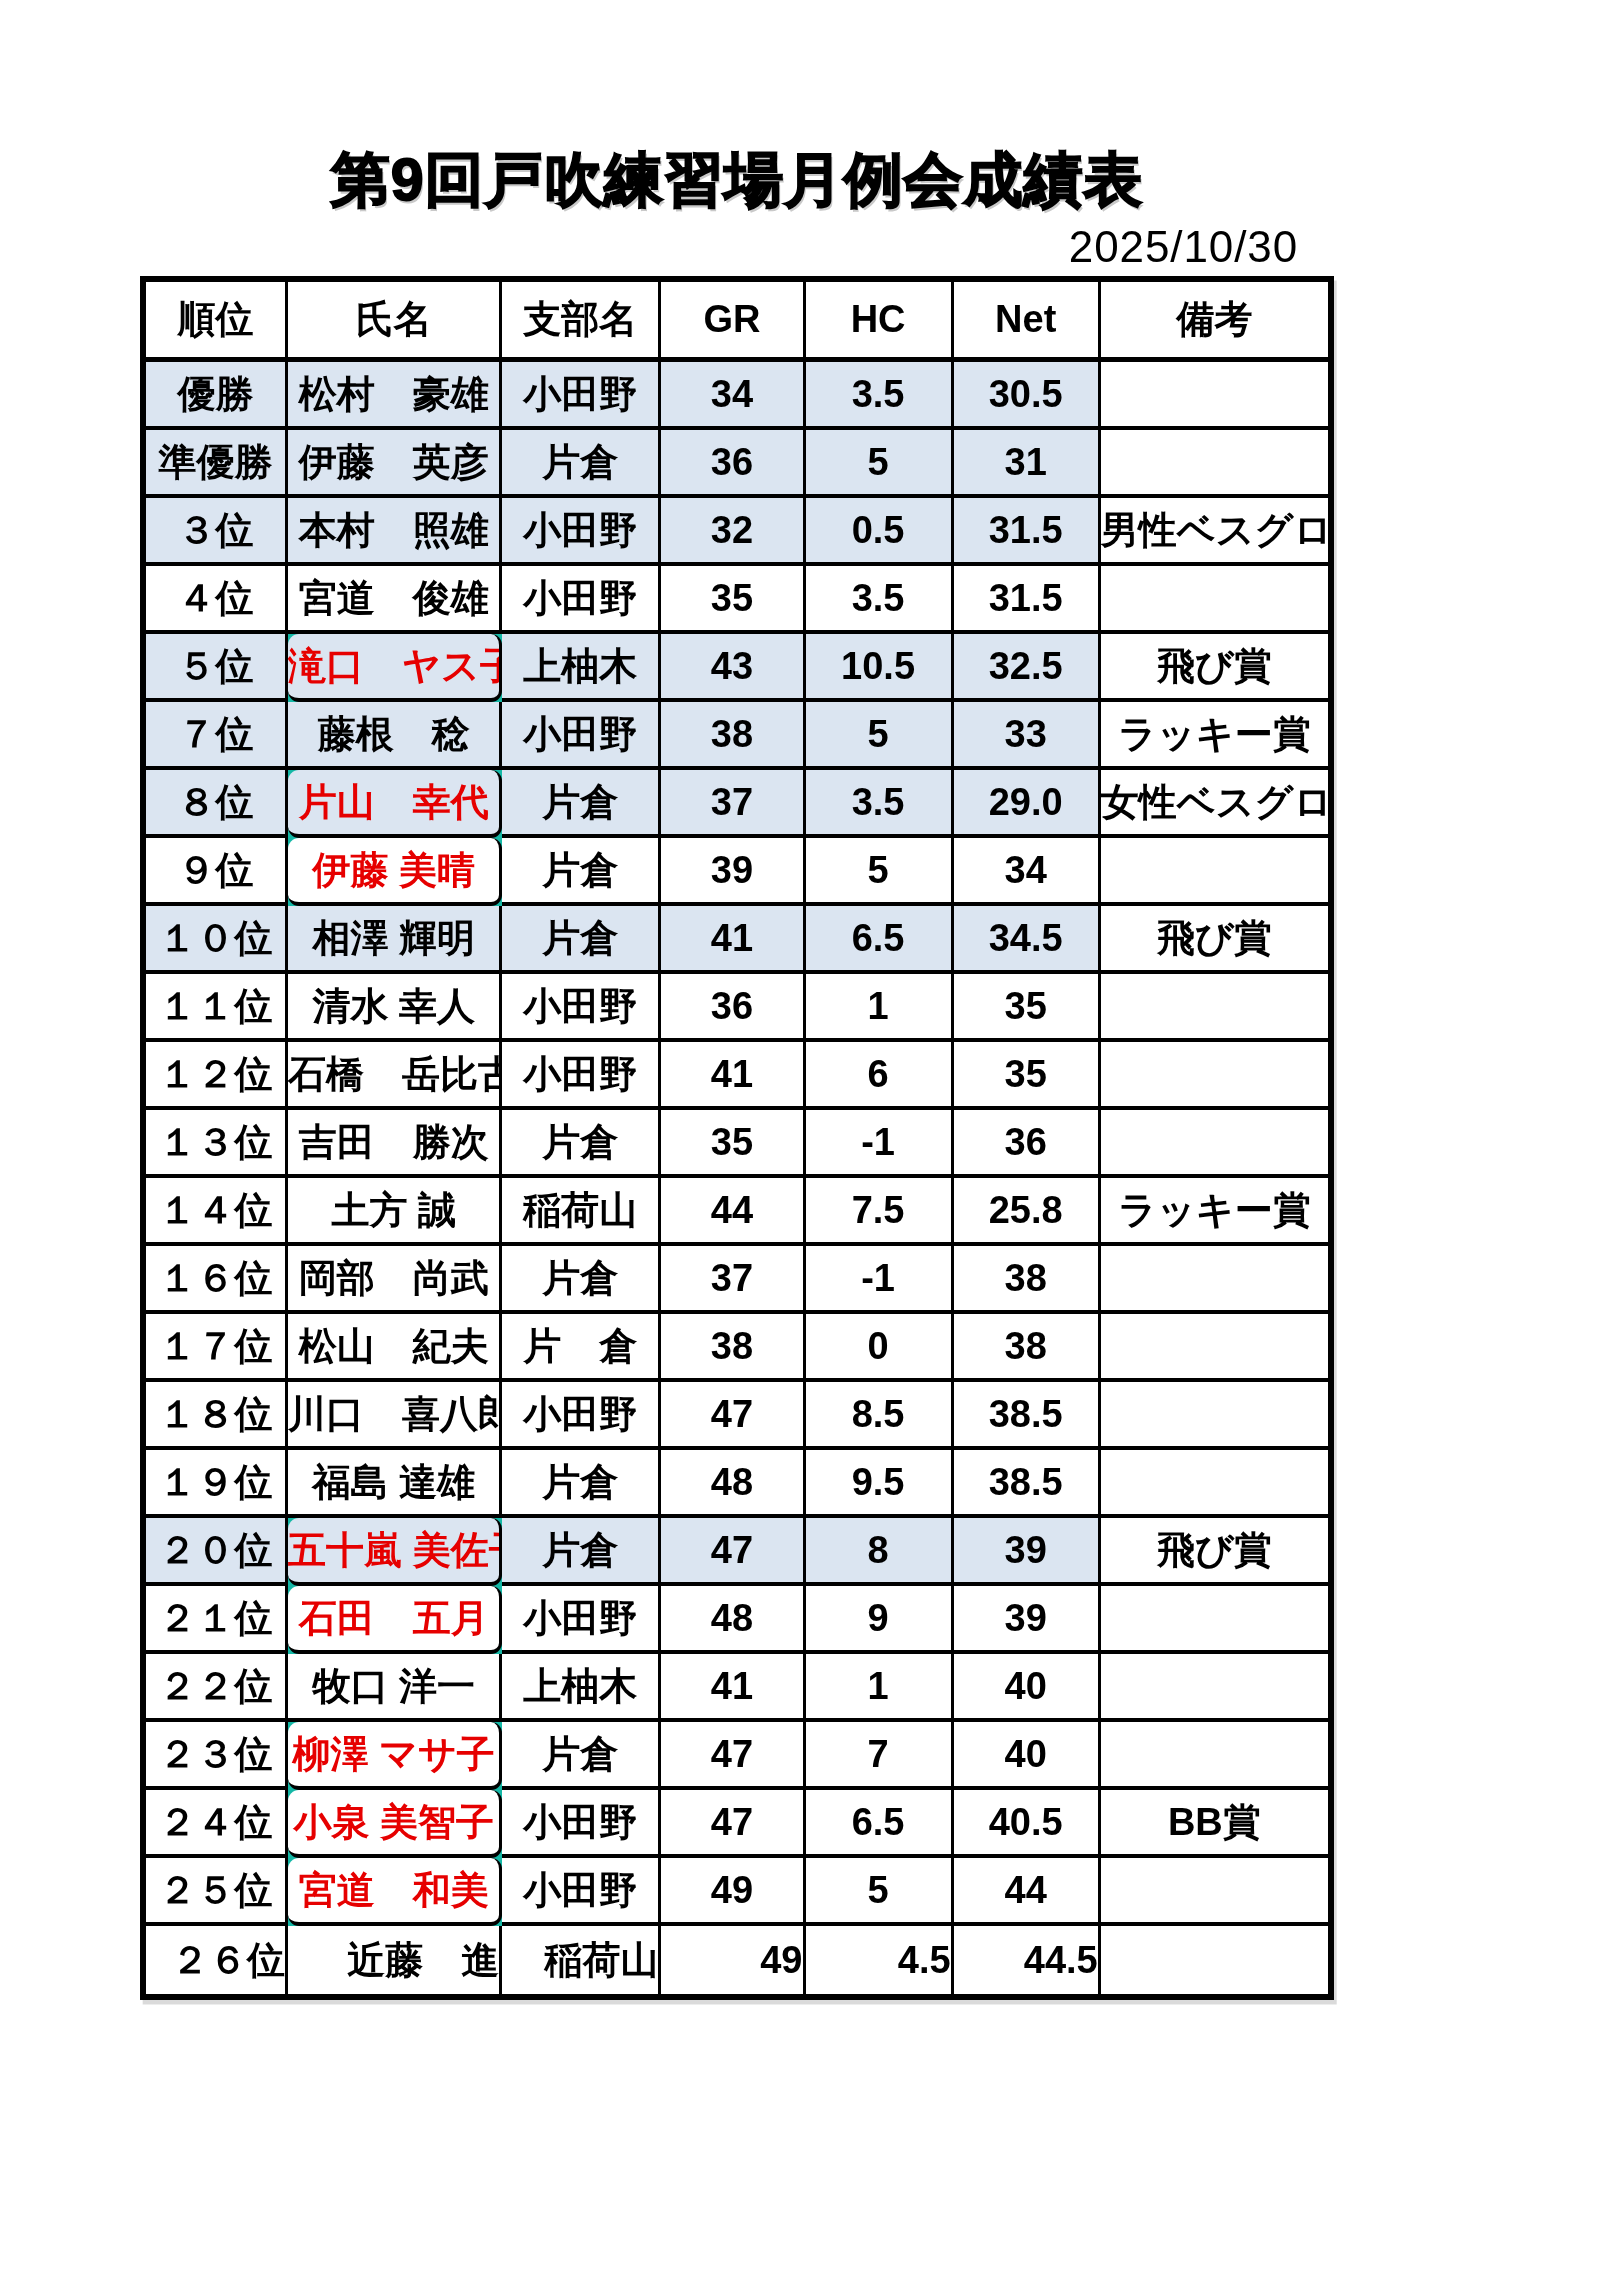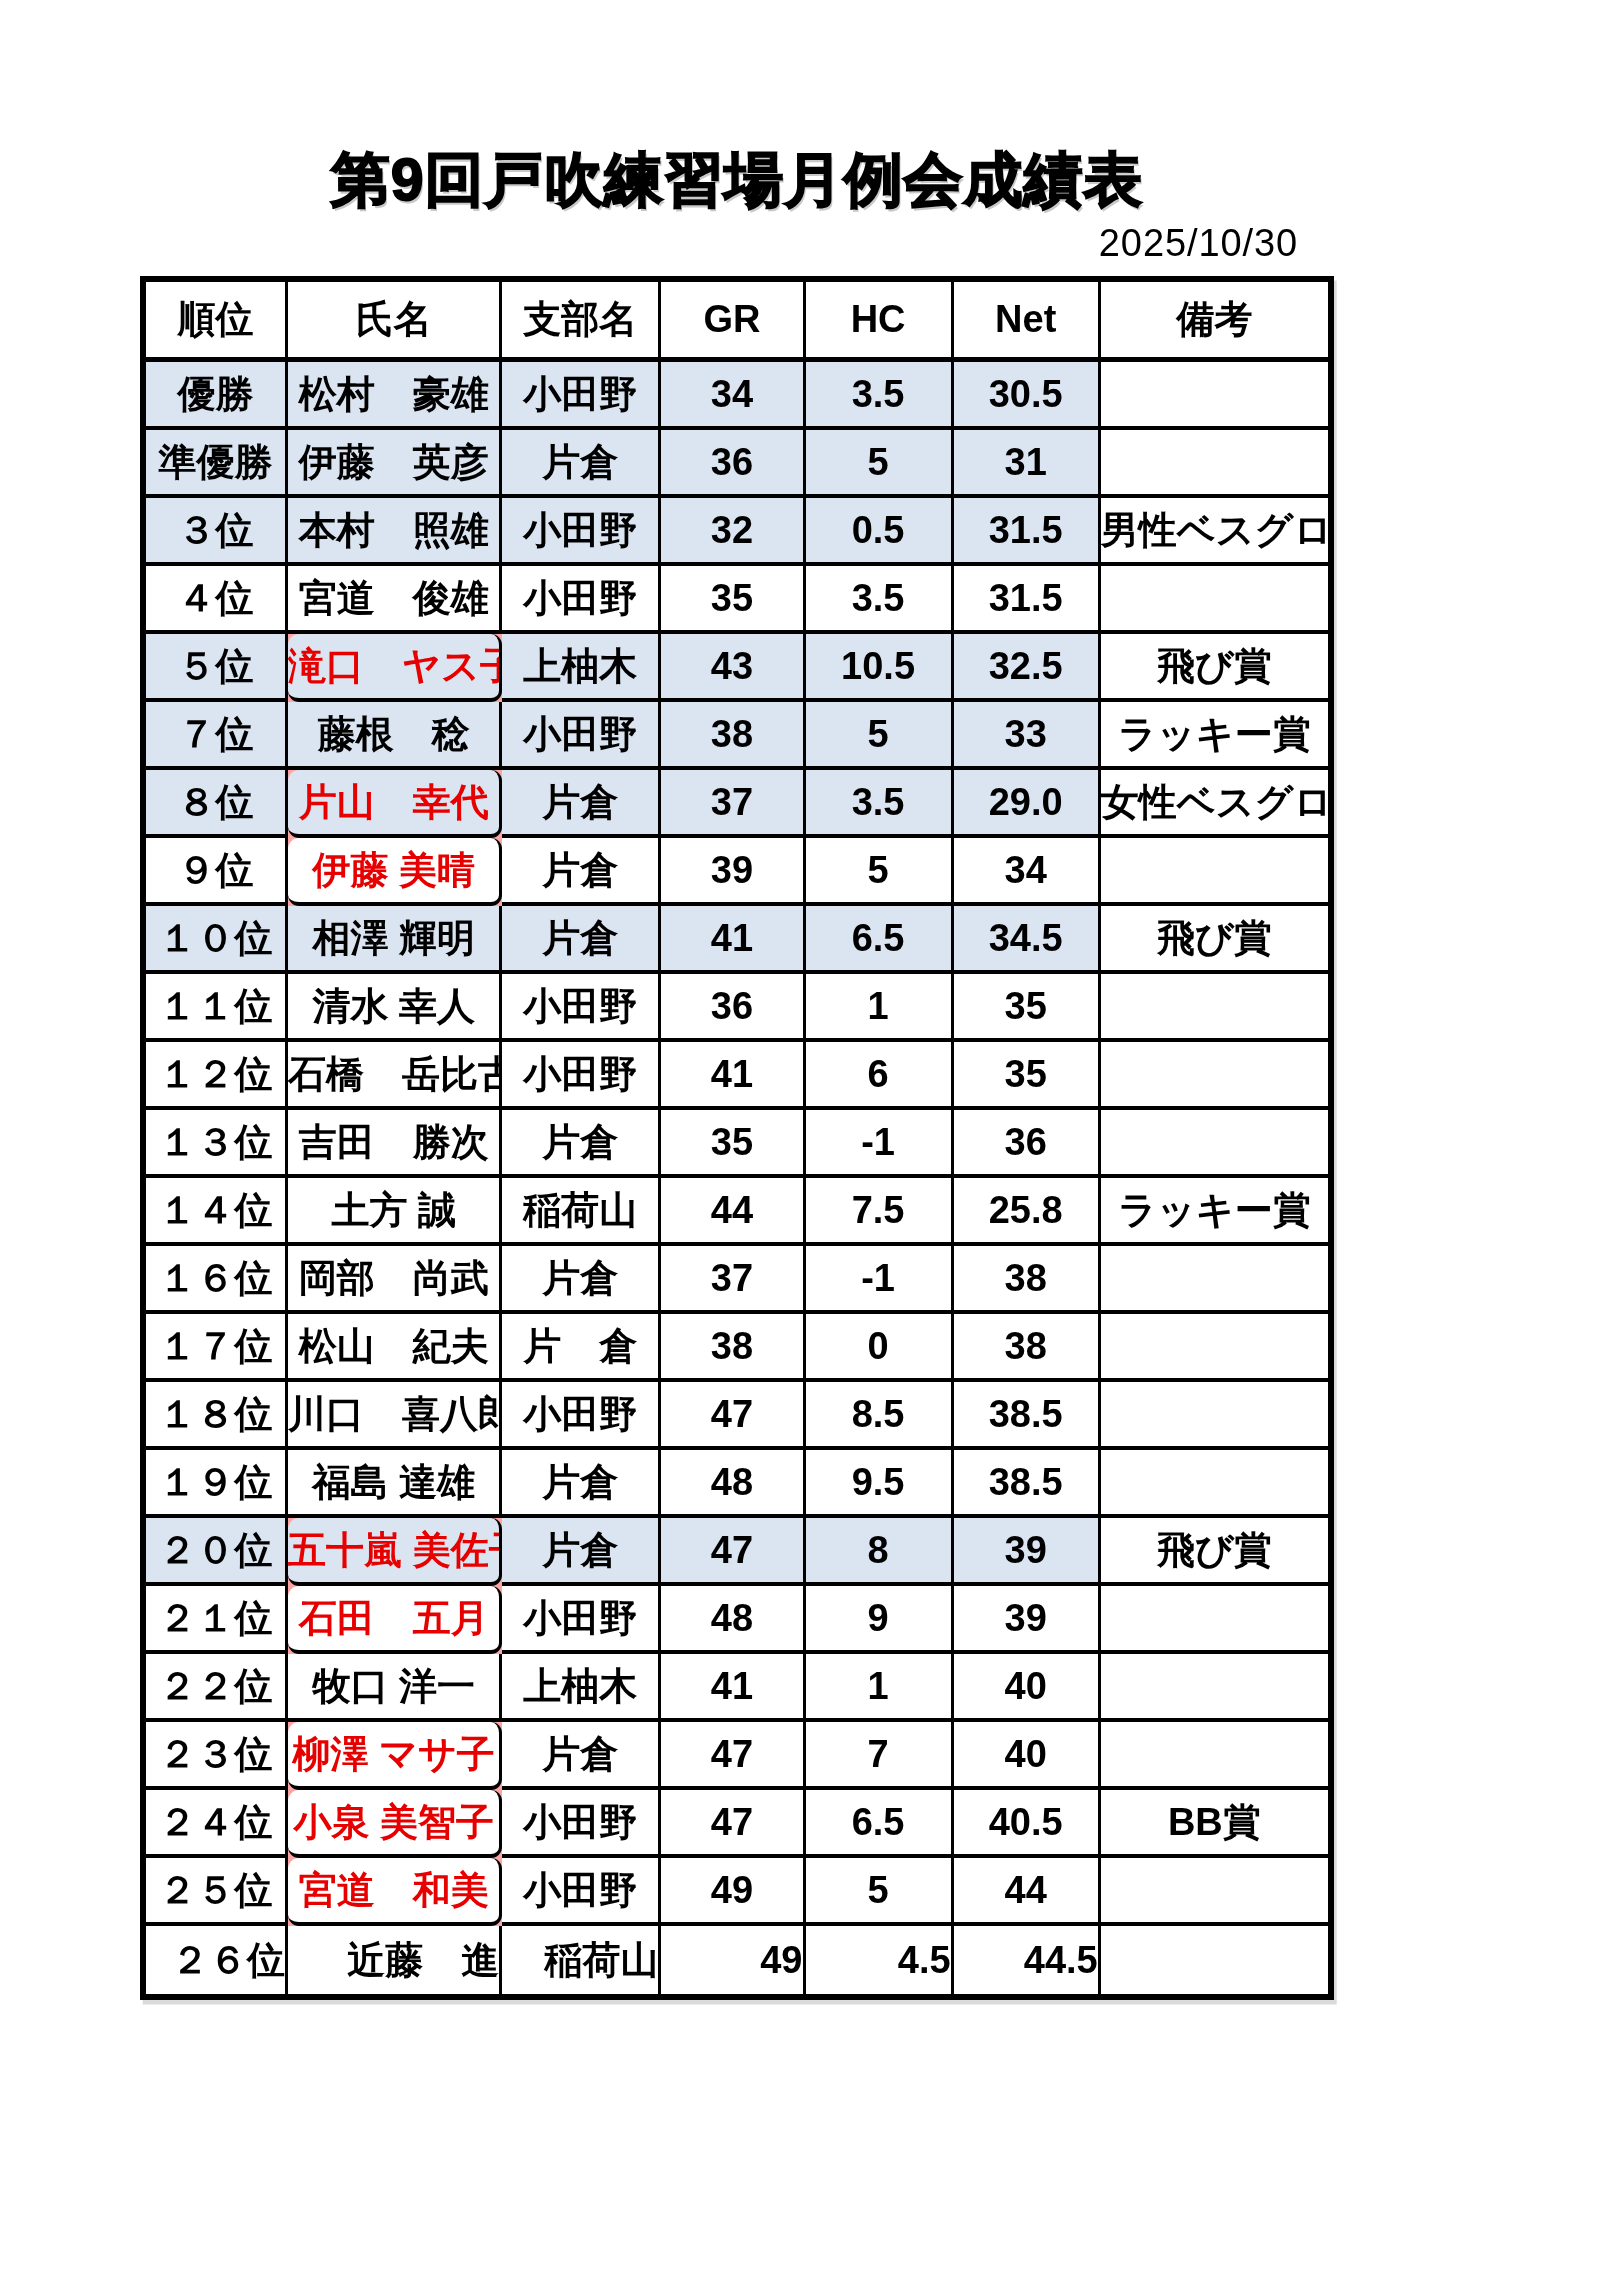--- a/index.html
+++ b/index.html
@@ -34,35 +34,35 @@
     -webkit-text-stroke: 1.8px #000;
     text-shadow: 1.8px 2.7px 0 #c9c9c9;
     white-space: nowrap;
   }
   .report-date {
     position: absolute;
     left: 947px;
     top: 222px;
     width: 351px;
     text-align: right;
-    font-size: 38px;
+    font-size: 44px;
     font-weight: normal;
     letter-spacing: 0.9px;
   }
   table.results {
     position: absolute;
     left: 140px;
     top: 276px;
     width: 1194px;
     border-collapse: separate;
     border-spacing: 0;
     table-layout: fixed;
     border: 6.3px solid var(--border-c);
     box-shadow: 2.7px 4.5px 0 rgba(150,150,150,0.35);
-    background: #fca5a5;
+    background: #14b8a6;
   }
   table.results th,
   table.results td {
     box-sizing: border-box;
     border-right: 3.6px solid var(--border-c);
     border-bottom: 4.5px solid var(--border-c);
     padding: 0;
     text-align: center;
     vertical-align: middle;
     font-weight: bold;

